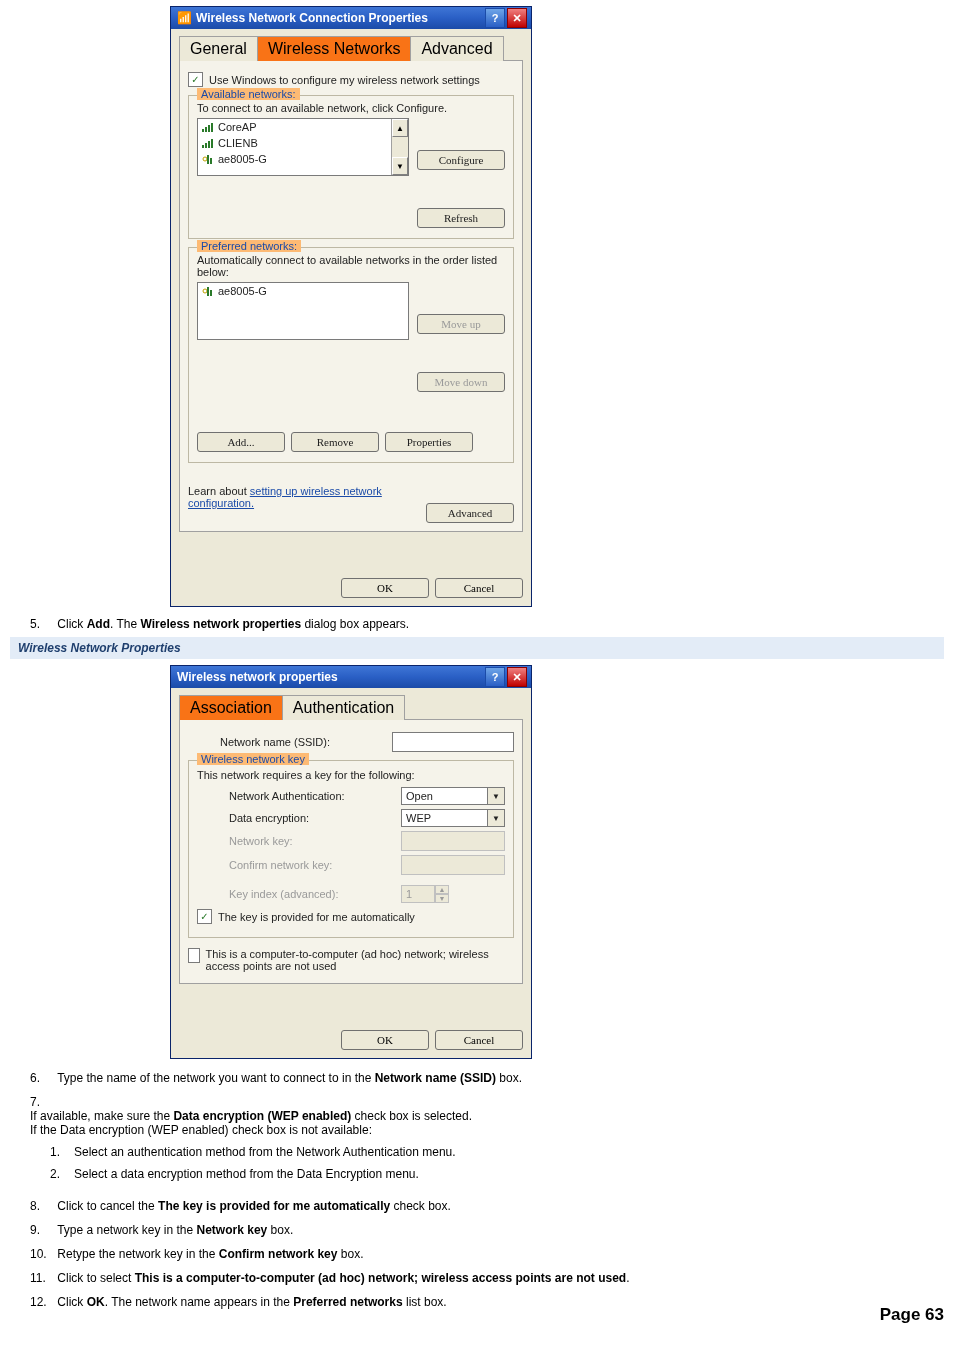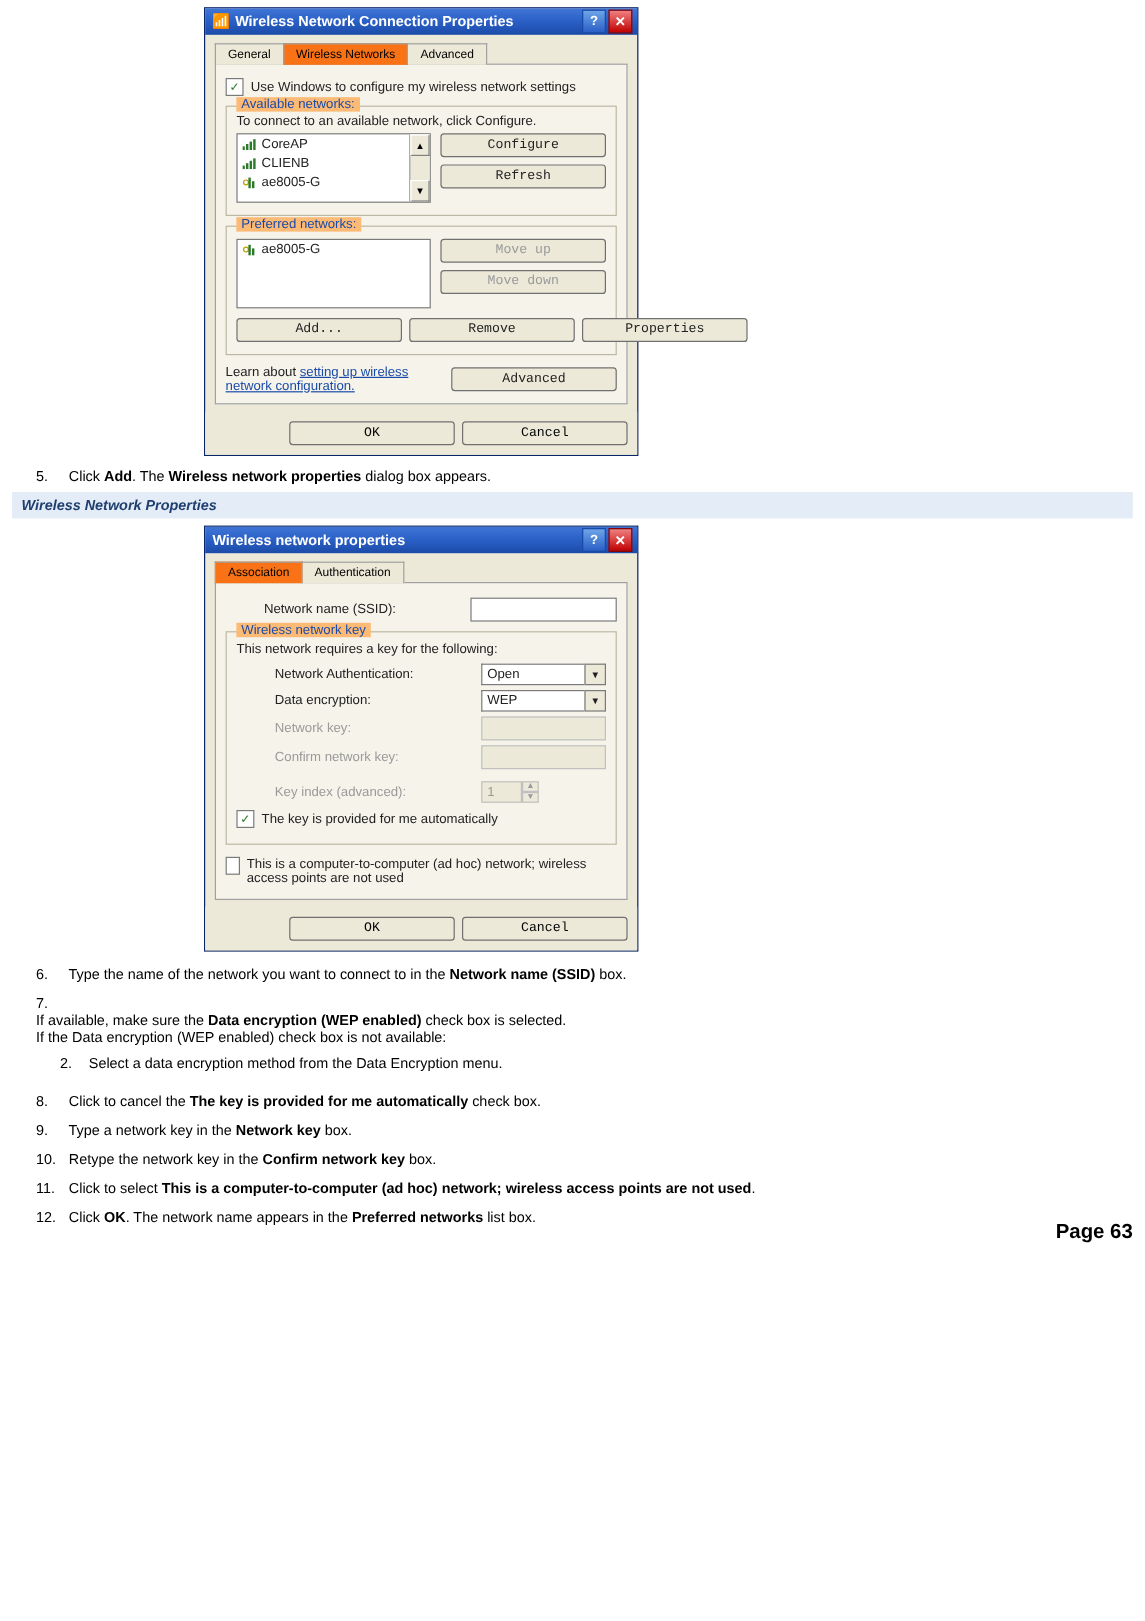--- a/index.html
+++ b/index.html
@@ -34,21 +34,21 @@
     background: linear-gradient(to bottom,#f08080,#c00000);
     border:1px solid #8b0000; color:#fff;
     display:flex; align-items:center; justify-content:center;
     font-size:11px; font-weight:bold;
   }
   .titlebtn.help {
     background: linear-gradient(to bottom,#6ea5e8,#2a5fc5);
     border:1px solid #1b4ba8;
   }
   .tabs {
-    display:flex; padding: 6px 8px 0 8px; font-family: Tahoma, sans-serif; font-size:10px;
+    display:flex; padding: 6px 8px 0 8px; font-family: Tahoma, sans-serif; font-size:16px;
   }
   .tab {
     padding: 3px 10px;
     border:1px solid #a0a0a0;
     border-bottom:none;
     background:#ece9d8;
     position:relative;
     top:1px;
     margin-right:-1px;
   }
@@ -87,26 +87,27 @@
   .listitems { flex:1; overflow:hidden; }
   .listitem { padding:2px 4px; display:flex; align-items:center; gap:4px; }
   .sigicon { width:12px; height:10px; display:inline-block; }
   .sigicon svg { display:block; }
   .scrollbar { width:16px; background:#ece9d8; display:flex; flex-direction:column; border-left:1px solid #a0a0a0; }
   .scrollbtn { height:16px; background:#ece9d8; border:1px solid #fff; border-right-color:#808080; border-bottom-color:#808080; display:flex; align-items:center; justify-content:center; font-size:8px; color:#000; }
   .scrolltrack { flex:1; }
   .btncol { margin-left:8px; display:flex; flex-direction:column; gap:6px; }
   .row { display:flex; }
   .xpbtn {
-    min-width:80px; padding:3px 28px;
+    min-width:80px; padding:3px 3px;
     background:#ece9d8;
     border:1px solid #707070;
     border-radius:3px;
-    font-family: Liberation Mono, monospace; font-size:11px;
+    font-family: Liberation Serif, serif; font-size:11px;
     text-align:center;
+    margin-top:32px;
   }
   .xpbtn.disabled { color:#9a9a9a; }
   .linktext { color:#1b4ba8; text-decoration:underline; }
   .dialog-footer {
     padding:8px; display:flex; justify-content:flex-end; gap:6px;
     background:#ece9d8;
   }
   .formrow { display:flex; align-items:center; margin:4px 0; }
   .formrow .lbl { width:172px;padding-left:32px; }
   .txtinput { flex:1; border:1px solid #7a7a7a; background:#fff; height:18px; }
@@ -211,20 +212,21 @@
             </div>
             <div class="btncol">
               <div class="xpbtn">Configure</div>
               <div class="xpbtn">Refresh</div>
             </div>
           </div>
         </div>
 
         <div class="fieldset">
           <div class="legend">Preferred networks:</div>
+          <div>Automatically connect to available networks in the order listed below:</div>
           <div class="row" style="margin-top:4px">
             <div class="listbox" style="flex:1">
               <div class="listitems">
                 <div class="listitem">
                     <span class="sigicon">
                       <svg viewBox="0 0 12 10">
                         <circle cx="3" cy="5" r="2" fill="none" stroke="#c0a000" stroke-width="1"></circle>
                         <rect x="5" y="1" width="2" height="9" fill="#2a7a2a"></rect>
                         <rect x="8" y="4" width="2" height="6" fill="#2a7a2a"></rect>
                       </svg>
@@ -341,20 +343,21 @@
       <span style="display:inline-block; width:24px">6.</span>
       <span>Type the name of the network you want to connect to in the </span><b>Network name (SSID)</b><span> box.</span>
     </div>
 
     <div style="margin:10px 0">
       <span style="display:inline-block; width:24px; vertical-align:top">7.</span>
       <span style="display:inline-block; width:890px; vertical-align:top">
         <span>If available, make sure the </span><b>Data encryption (WEP enabled)</b><span> check box is selected.</span><br>
         <span>If the Data encryption (WEP enabled) check box is not available:</span>
         <div style="margin:8px 0 0 20px">
+          <div style="margin:8px 0"><span style="display:inline-block; width:24px">1.</span><span>Select an authentication method from the Network Authentication menu.</span></div>
           <div style="margin:8px 0"><span style="display:inline-block; width:24px">2.</span><span>Select a data encryption method from the Data Encryption menu.</span></div>
         </div>
       </span>
     </div>
 
     <div style="margin:10px 0">
       <span style="display:inline-block; width:24px">8.</span>
       <span>Click to cancel the </span><b>The key is provided for me automatically</b><span> check box.</span>
     </div>
 

